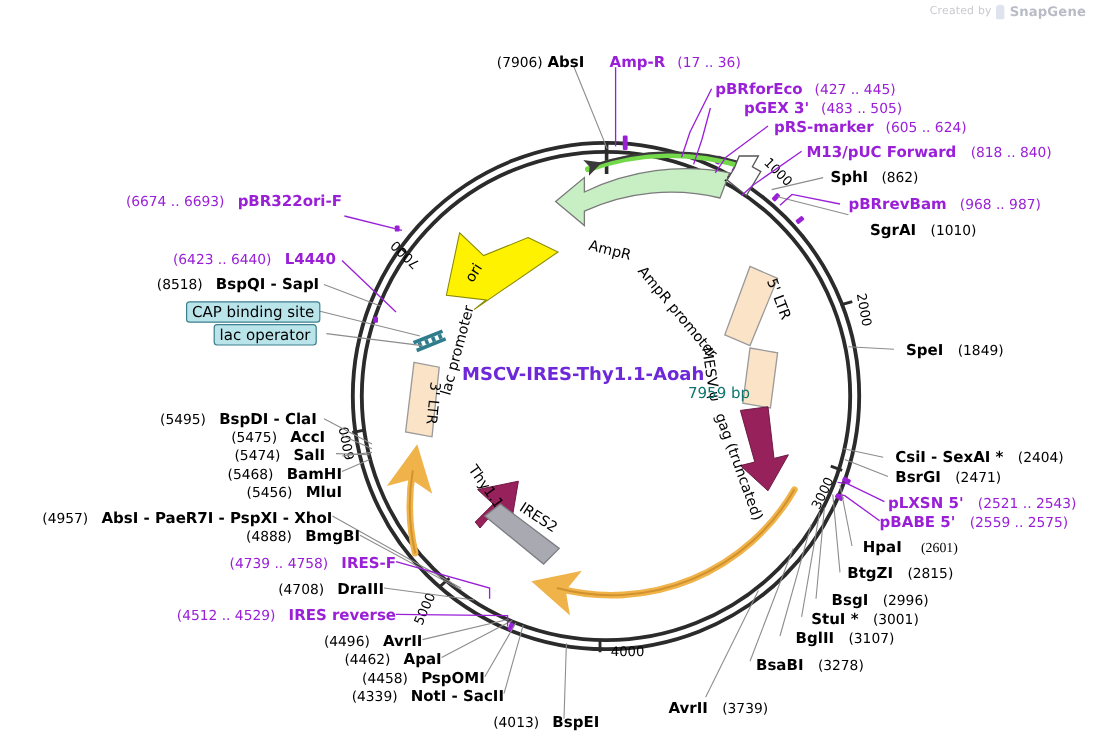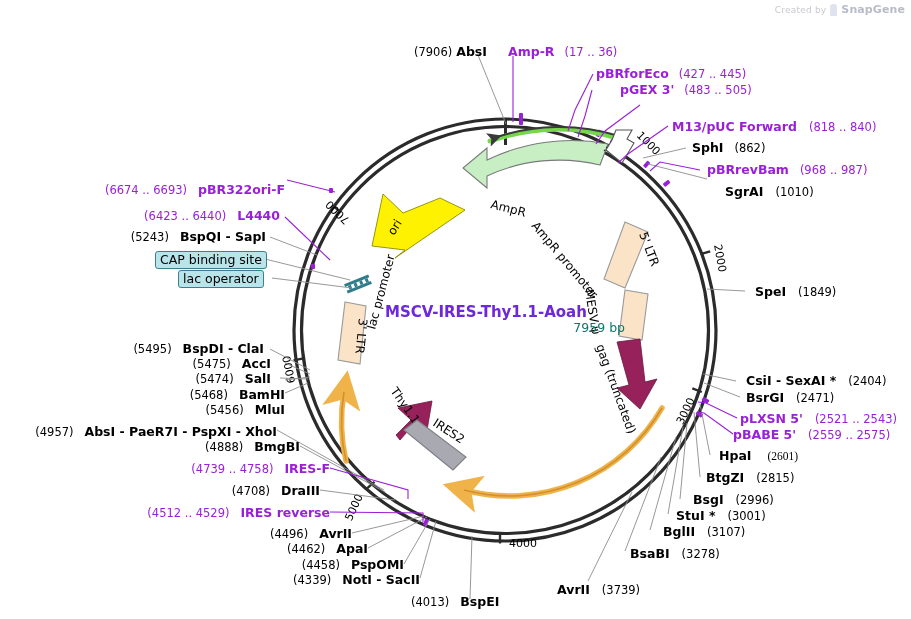--- a/index.html
+++ b/index.html
@@ -272,20 +272,24 @@
     <span class="pos" style="margin-left:6px;">(17 .. 36)</span>
   </div>
   <div class="lbl purple" style="left:596px;top:66px;">
     <span class="nm">pBRforEco</span>
     <span class="pos" style="margin-left:6px;">(427 .. 445)</span>
   </div>
   <div class="lbl purple" style="left:620px;top:82px;">
     <span class="nm">pGEX 3'</span>
     <span class="pos" style="margin-left:6px;">(483 .. 505)</span>
   </div>
+  <div class="lbl purple" style="left:645px;top:98px;">
+    <span class="nm">pRS-marker</span>
+    <span class="pos" style="margin-left:6px;">(605 .. 624)</span>
+  </div>
   <div class="lbl purple" style="left:672px;top:119px;">
     <span class="nm">M13/pUC Forward</span>
     <span class="pos" style="margin-left:8px;">(818 .. 840)</span>
   </div>
 
   <div class="lbl" style="left:692px;top:140px;">
     <span class="enz">SphI</span>
     <span class="pos" style="margin-left:7px;">(862)</span>
   </div>
   <div class="lbl purple" style="left:707px;top:162px;">
@@ -400,28 +404,28 @@
   </div>
   <div class="lbl r" style="left:271px;top:356px;">
     <span class="pos">(5475)</span>
     <span class="enz" style="margin-left:7px;">AccI</span>
   </div>
   <div class="lbl r" style="left:264px;top:341px;">
     <span class="pos">(5495)</span>
     <span class="enz" style="margin-left:7px;">BspDI  -  ClaI</span>
   </div>
   <div class="lbl r" style="left:266px;top:229px;">
-    <span class="pos">(5243)</span>
+    <span class="pos">(8518)</span>
     <span class="enz" style="margin-left:7px;">BspQI  -  SapI</span>
   </div>
   <div class="lbl r purple" style="left:280px;top:208px;">
     <span class="pos">(6423 .. 6440)</span>
     <span class="nm" style="margin-left:7px;">L4440</span>
   </div>
-  <div class="lbl r purple" style="left:285px;top:182px;">
+  <div class="lbl r purple" style="left:285px;top:160px;">
     <span class="pos">(6674 .. 6693)</span>
     <span class="nm" style="margin-left:7px;">pBR322ori-F</span>
   </div>
 
   <div class="boxlbl" style="left:155px;top:251px;">CAP binding site</div>
   <div class="boxlbl" style="left:178px;top:270px;">lac operator</div>
 
 </div>
 
 </body></html>

